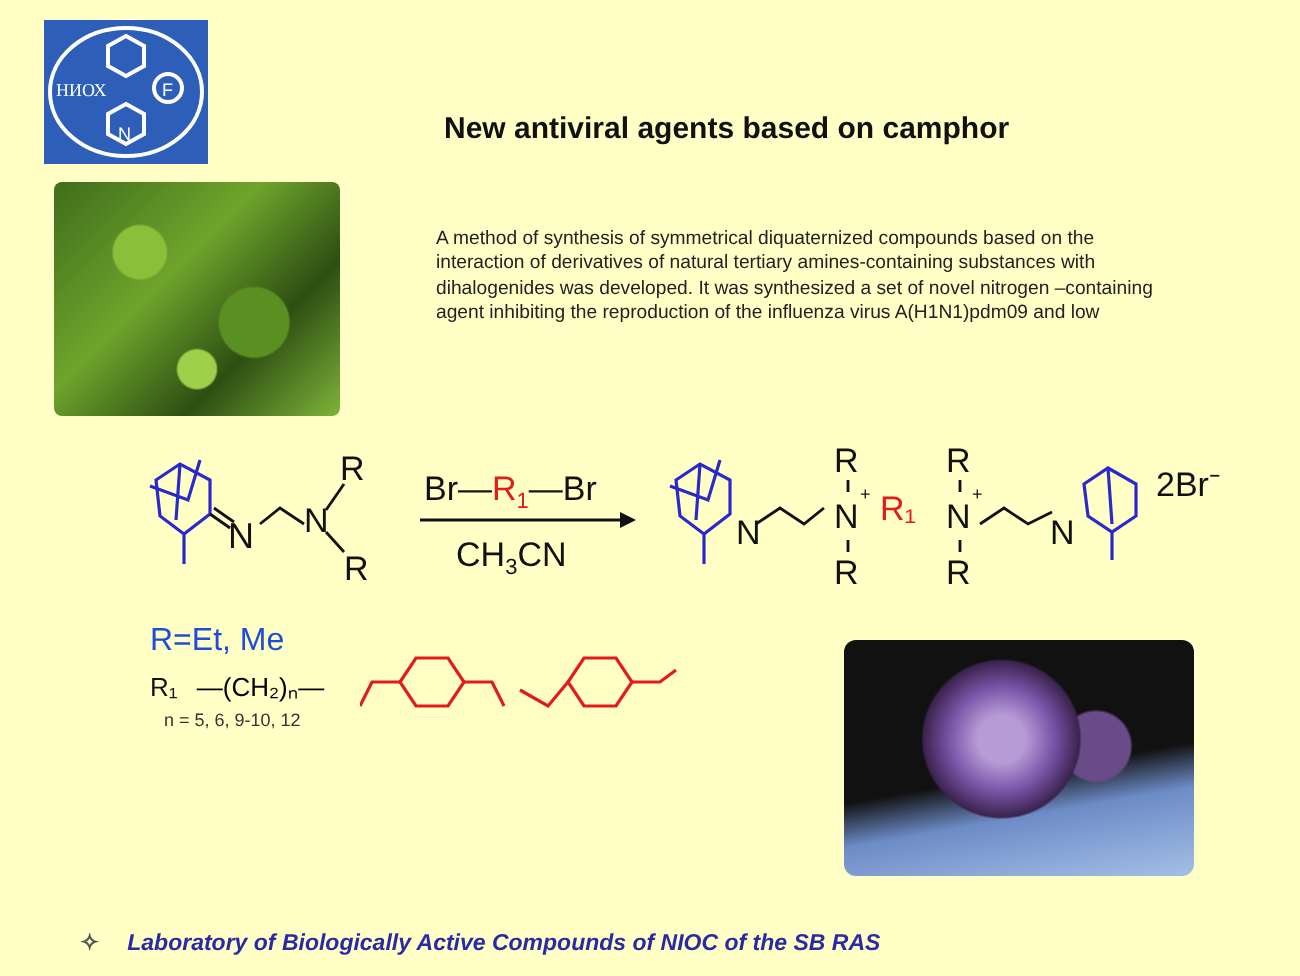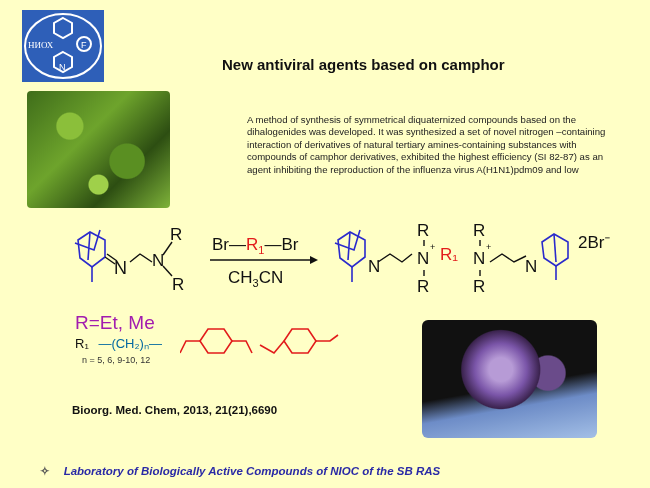--- a/index.html
+++ b/index.html
@@ -6,23 +6,23 @@
   body { width:650px; height:488px; background:#ffffc6; position:relative; overflow:hidden; font-family:"Liberation Sans", sans-serif; }
   .abs { position:absolute; }
   #logo { left:22px; top:10px; width:82px; height:72px; background:#2e5fb8;text-decoration:underline; }
   #title { left:222px; top:40px; font-size:15px; font-weight:bold; color:#111; white-space:nowrap;margin-top:16px; }
   #photo-leaves { left:27px; top:91px; width:143px; height:117px; border-radius:4px; overflow:hidden;
     background: radial-gradient(circle at 30% 30%, #8bbf3a 0 10%, transparent 11%),
                 radial-gradient(circle at 70% 60%, #5a8f22 0 14%, transparent 15%),
                 radial-gradient(circle at 50% 80%, #9fd04a 0 8%, transparent 9%),
                 linear-gradient(135deg, #3f6d1a, #6ea42c 40%, #2d4e12 70%, #7fb33a); }
   #abstract { left:218px; top:114px; width:416px; font-size:9.6px; line-height:12.4px; color:#222; text-align:justify; }
-  #abstract span { display:block;margin-left:29px; }
+  #abstract span { display:block; }
   .chem { color:#111; font-size:18px; }
-  .red { color:#0369a1; }
+  .red { color:#000000; }
   #virus { left:422px; top:320px; width:175px; height:118px; border-radius:6px; overflow:hidden;
     background: radial-gradient(circle at 45% 42%, #b79bd6 0 10%, #7a55a8 22%, #3b234e 33%, transparent 34%),
                 radial-gradient(circle at 72% 45%, #6a4b8a 0 12%, transparent 13%),
                 linear-gradient(170deg, #111 0 55%, #6d8cc7 70%, #a3bfe6 100%); }
   #refs { left:72px; top:402px; font-size:11.5px; font-weight:bold; color:#111; line-height:17px; }
   #footer { left:40px; top:464px; font-size:11.5px; font-style:italic; font-weight:bold; color:#2a2aa6; white-space:nowrap; }
   #footer .star { color:#555; font-style:normal; margin-right:14px; }
 </style>
 </head>
 <body>
@@ -38,23 +38,22 @@
     <text x="37" y="60" font-size="9" fill="#fff" font-family="Liberation Sans, sans-serif">N</text>
   </svg>
 </div>
 
 <div id="title" class="abs">New antiviral agents based on camphor</div>
 
 <div id="photo-leaves" class="abs"></div>
 
 <div id="abstract" class="abs">
   <span>A method of synthesis of symmetrical diquaternized compounds  based on the</span>
+  <span>interaction of derivatives of natural tertiary amines-containing substances with</span>
   <span>dihalogenides was developed. It was synthesized a set of novel nitrogen –containing</span>
-  <span>interaction of derivatives of natural tertiary amines-containing substances with</span>
-  <span>compounds of camphor derivatives, exhibited the highest efficiency (SI 82-87)  as an</span>
   <span>agent inhibiting the reproduction of the influenza virus A(H1N1)pdm09 and low</span>
 </div>
 
 <svg class="abs" style="left:60px;top:210px" width="590" height="100" viewBox="0 0 590 100">
   <g stroke="#2a2acc" stroke-width="1.6" fill="none">
     <path d="M18,30 L30,22 L45,30 L45,47 L32,57 L20,48 Z"></path>
     <path d="M30,22 L28,50 M15,33 L34,40 L40,20"></path>
     <line x1="32" y1="57" x2="32" y2="72"></line>
   </g>
   <g stroke="#111" stroke-width="1.4" fill="none">
@@ -99,38 +98,37 @@
   <text x="413" y="82" font-size="17" fill="#111">R</text>
   <text x="465" y="62" font-size="17" fill="#111">N</text>
   <g stroke="#2a2acc" stroke-width="1.6" fill="none">
     <path d="M482,32 L494,24 L508,32 L508,48 L496,56 L484,48 Z"></path>
     <path d="M494,24 L496,52"></path>
     <line x1="496" y1="56" x2="496" y2="70"></line>
   </g>
   <text x="518" y="38" font-size="17" fill="#111">2Br⁻</text>
 </svg>
 
-<div class="abs" style="left:75px;top:312px;font-size:19px;color:#a21caf">R=Et, Me</div>
+<div class="abs" style="left:75px;top:312px;font-size:16px;color:#1d4ed8">R=Et, Me</div>
 <div class="abs" style="left:75px;top:334px;font-size:13px;color:#111;white-space:nowrap">
   <span>R₁</span>
   <span class="red" style="margin-left:6px">—(CH₂)ₙ—</span>
 </div>
 <div class="abs" style="left:82px;top:355px;font-size:9px;color:#333">n = 5, 6, 9-10, 12</div>
 <svg class="abs" style="left:180px;top:325px" width="180" height="40">
   <g stroke="#e21b1b" stroke-width="1.6" fill="none">
     <path d="M0,28 L6,16 L20,16"></path>
     <polygon points="20,16 28,4 44,4 52,16 44,28 28,28"></polygon>
     <path d="M52,16 L66,16 L72,28"></path>
     <path d="M80,20 L94,28 L104,16"></path>
     <polygon points="104,16 112,4 128,4 136,16 128,28 112,28"></polygon>
     <path d="M136,16 L150,16 L158,10"></path>
   </g>
 </svg>
 
 <div id="virus" class="abs"></div>
 
 <div id="refs" class="abs">
-  <div>Bioorg. Med. Chem, 2013, 21(21),6690</div>
 </div>
 
 <div id="footer" class="abs">
   <span class="star">✧</span><span>Laboratory of Biologically Active Compounds of NIOC of  the SB RAS</span>
 </div>
 
 </body></html>

